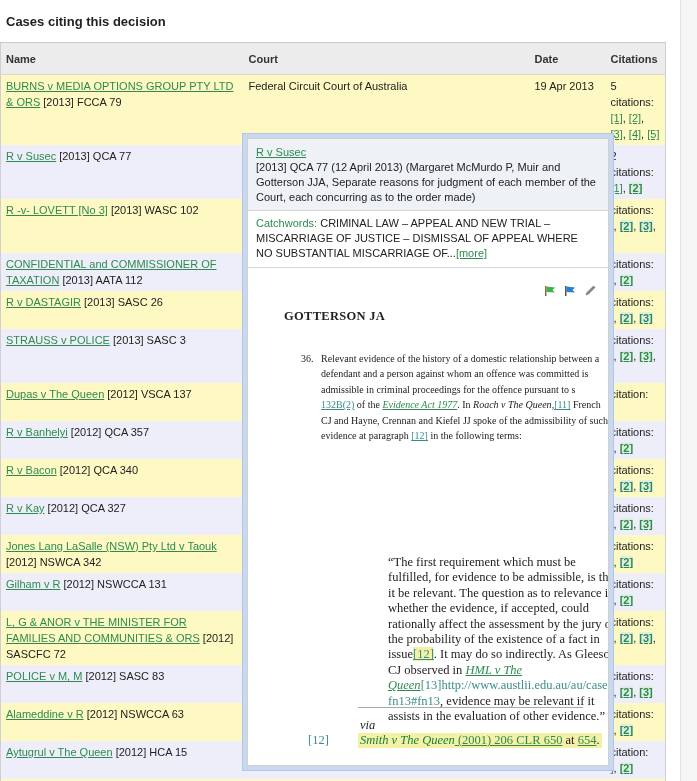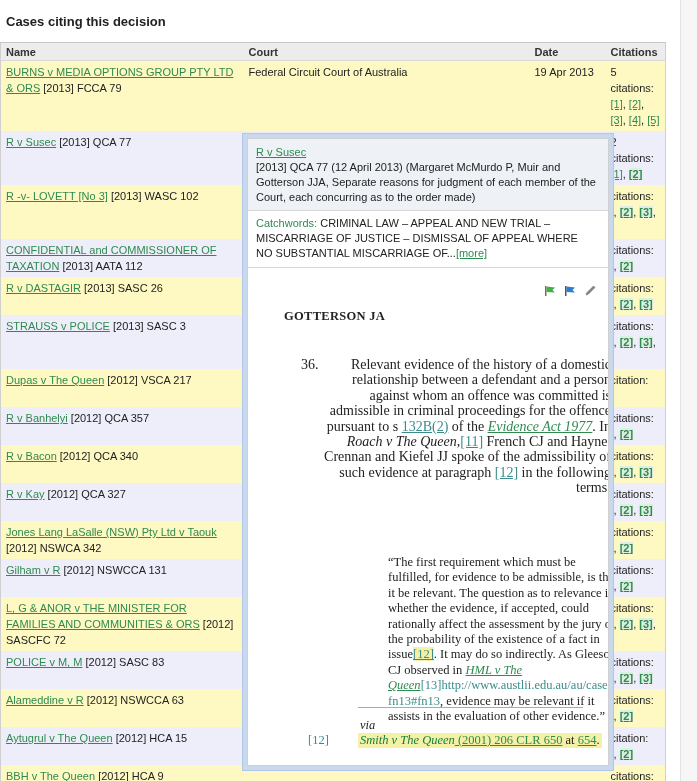--- a/index.html
+++ b/index.html
@@ -5,21 +5,21 @@
   * { box-sizing: border-box; margin: 0; padding: 0; }
   html, body { width: 697px; height: 781px; overflow: hidden; background: #ffffff; }
   body { font-family: "Liberation Sans", sans-serif; font-size: 11px; color: #222; position: relative; }
 
   .page { position: absolute; left: 0; top: 0; width: 680px; height: 781px; background: #fff; }
   .right-gutter { position: absolute; left: 680px; top: 0; width: 17px; height: 781px; background: #f6f6f6; border-left: 1px solid #e2e2e2; }
 
   .section-title { position: absolute; left: 6px; top: 14px; font-weight: bold; font-size: 13px; color: #222; }
 
   .cases-table { position: absolute; left: 0; top: 42px; width: 665px; border-collapse: collapse; table-layout: fixed; border-left: 1px solid #cfcfcf; border-right: 1px solid #cfcfcf; }
-  .cases-table th { background: #ececec; text-align: left; font-weight: bold; font-size: 11px; height: 18px; padding: 1px 5px; border-top: 1px solid #c8c8c8; border-bottom: 1px solid #d8d8d8; color: #333; }
+  .cases-table th { background: #ececec; text-align: left; font-weight: bold; font-size: 11px; height: 32px; padding: 1px 5px; border-top: 1px solid #c8c8c8; border-bottom: 1px solid #d8d8d8; color: #333; }
   .cases-table td { vertical-align: top; padding: 3px 5px; font-size: 11px; line-height: 16px; color: #222; }
   .cases-table tr.even td { background: #eeeefb; }
   .cases-table tr.odd td { background: #fef9c3; }
   .col-name { width: 243px; }
   .col-court { width: 286px; }
   .col-date { width: 76px; }
   .col-cit { width: 60px; }
 
   a, .link { color: #2f8a4f; text-decoration: underline; cursor: pointer; }
   .cit-link { color: #2f8a4f; text-decoration: underline; }
@@ -31,21 +31,21 @@
   .pop-head { background: #eef2f6; padding: 6px 8px 5px 8px; font-size: 11px; line-height: 15px; color: #222; border-bottom: 1px solid #d6d6d6; }
   .pop-catch { padding: 5px 24px 6px 8px; font-size: 11px; line-height: 15px; color: #222; border-bottom: 1px solid #d6d6d6; }
   .catch-label { color: #2f8a4f; }
   .more-link { color: #2f8a4f; }
 
   .pop-tools { position: absolute; right: 12px; top: 146px; display: flex; gap: 8px; align-items: center; }
   .tool { width: 12px; height: 12px; display: inline-block; position: relative; cursor: pointer; }
 
   .pop-body { position: absolute; left: 0; top: 168px; right: 0; font-family: "Liberation Serif", "DejaVu Serif", serif; color: #222; }
   .judge { position: absolute; left: 36px; top: 2px; font-weight: bold; font-size: 12.5px; letter-spacing: 0.3px; }
-  .para { position: absolute; left: 73px; top: 50px; width: 290px; font-size: 14px; line-height: 15.4px; text-align: right; }
+  .para { position: absolute; left: 73px; top: 44px; width: 290px; font-size: 10px; line-height: 15.4px; }
   .para-num { position: absolute; left: -20px; top: 0; }
   .quote { position: absolute; left: 140px; top: 248px; width: 232px; font-size: 12.5px; line-height: 15.4px; }
   .cite-ref { color: #3a8c8c; }
   .cite-ital { color: #2f8a4f; font-style: italic; }
   .hl-ref { background: #f4f0a6; color: #3a8c8c; }
   .fn-rule { position: absolute; left: 110px; top: 400px; width: 225px; border-top: 1px solid #aaa; }
   .fn-via { position: absolute; left: 112px; top: 411px; font-style: italic; font-size: 12.5px; }
   .fn-num { position: absolute; left: 60px; top: 426px; font-size: 12.5px; color: #3a8c8c; }
   .fn-text { position: absolute; left: 110px; top: 426px; font-size: 12.5px; background: #f4f0a6; padding: 0 2px; }
   .fn-text .it { font-style: italic; color: #15803d; font-family: Liberation Serif, serif; }
@@ -103,21 +103,21 @@
           <td></td>
           <td><span>citations:</span><br><a class="cit-link">]</a><span>, </span><a class="cit-link bold">[2]</a><span>, </span><a class="cit-link bold">[3]</a></td>
         </tr>
         <tr class="even" style="height: 45px;">
           <td><a class="link">STRAUSS v POLICE</a><span> [2013] SASC 3</span></td>
           <td></td>
           <td></td>
           <td><span>citations:</span><br><a class="cit-link">]</a><span>, </span><a class="cit-link bold">[2]</a><span>, </span><a class="cit-link bold">[3]</a><span>, </span><a class="cit-link bold">]</a></td>
         </tr>
         <tr class="odd" style="height: 32px;">
-          <td><a class="link">Dupas v The Queen</a><span> [2012] VSCA 217</span></td>
+          <td><a class="link">Dupas v The Queen</a><span> [2012] VSCA 137</span></td>
           <td></td>
           <td></td>
           <td><span>citation:</span><br><a class="cit-link">]</a></td>
         </tr>
         <tr class="even" style="height: 32px;">
           <td><a class="link">R v Banhelyi</a><span> [2012] QCA 357</span></td>
           <td></td>
           <td></td>
           <td><span>citations:</span><br><a class="cit-link">]</a><span>, </span><a class="cit-link bold">[2]</a></td>
         </tr>

